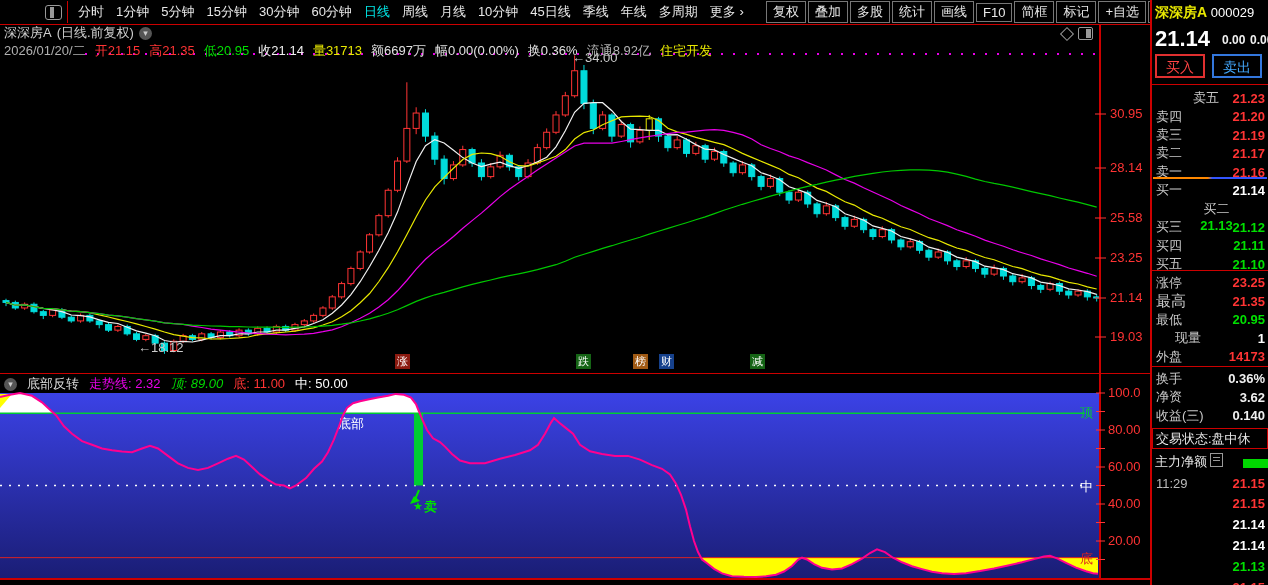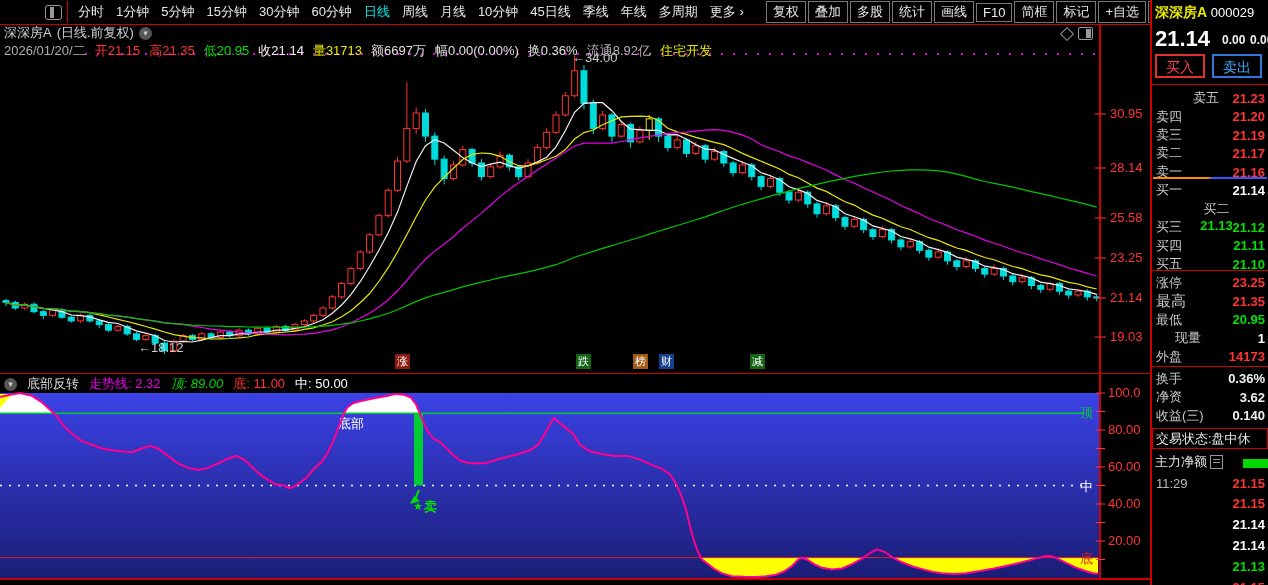--- a/index.html
+++ b/index.html
@@ -516,21 +516,21 @@
         <div style="position: absolute; left: 4px; right: 3px; top: 388px; height: 18px; display: flex; justify-content: space-between; align-items: center;">
           <span style="color: rgb(200, 200, 200); font-size: 13px;">净资</span>
           <span style="color: rgb(240, 240, 240); font-size: 13px; font-weight: bold;">3.62</span>
         </div>
         <div style="position: absolute; left: 4px; right: 3px; top: 406.5px; height: 18px; display: flex; justify-content: space-between; align-items: center;">
           <span style="color: rgb(200, 200, 200); font-size: 13px;">收益(三)</span>
           <span style="color: rgb(240, 240, 240); font-size: 13px; font-weight: bold;">0.140</span>
         </div>
       </div>
     <div class="status-box">交易状态:盘中休</div>
-    <div class="abs" style="left:3px;top:453px;color:#e8e8e8;font-size:13px;display:flex;align-items:center;">
+    <div class="abs" style="left:3px;top:453px;color:#e8e8e8;font-size:13px;display:flex;align-items:flex-start;">
       <span>主力净额</span>
       <span class="list-icon"></span>
     </div>
     <div class="greenbar"></div>
     <div id="tick-rows">
         <div style="position: absolute; left: 4px; right: 3px; top: 474px; height: 18px; display: flex; justify-content: space-between; align-items: center;">
           <span style="color: rgb(187, 187, 187); font-size: 13px;">11:29</span>
           <span style="color: rgb(255, 52, 52); font-size: 13px; font-weight: bold;">21.15</span>
         </div>
         <div style="position: absolute; left: 4px; right: 3px; top: 494.8px; height: 18px; display: flex; justify-content: space-between; align-items: center;">

